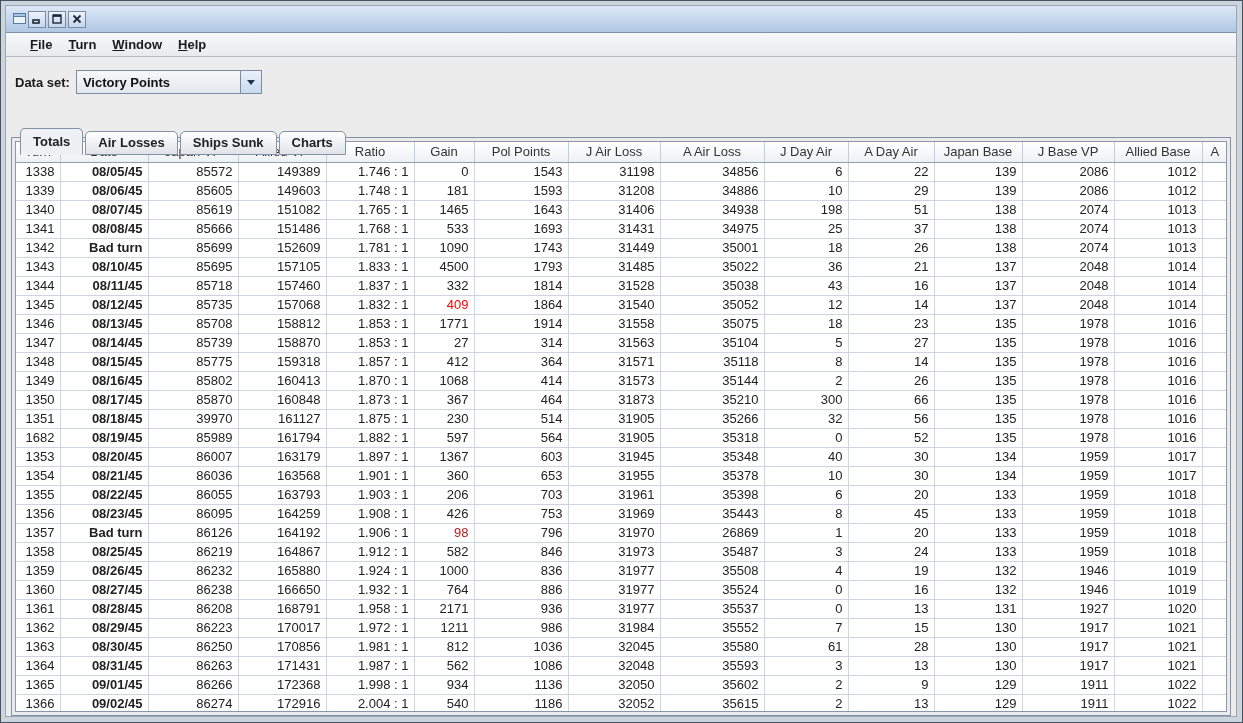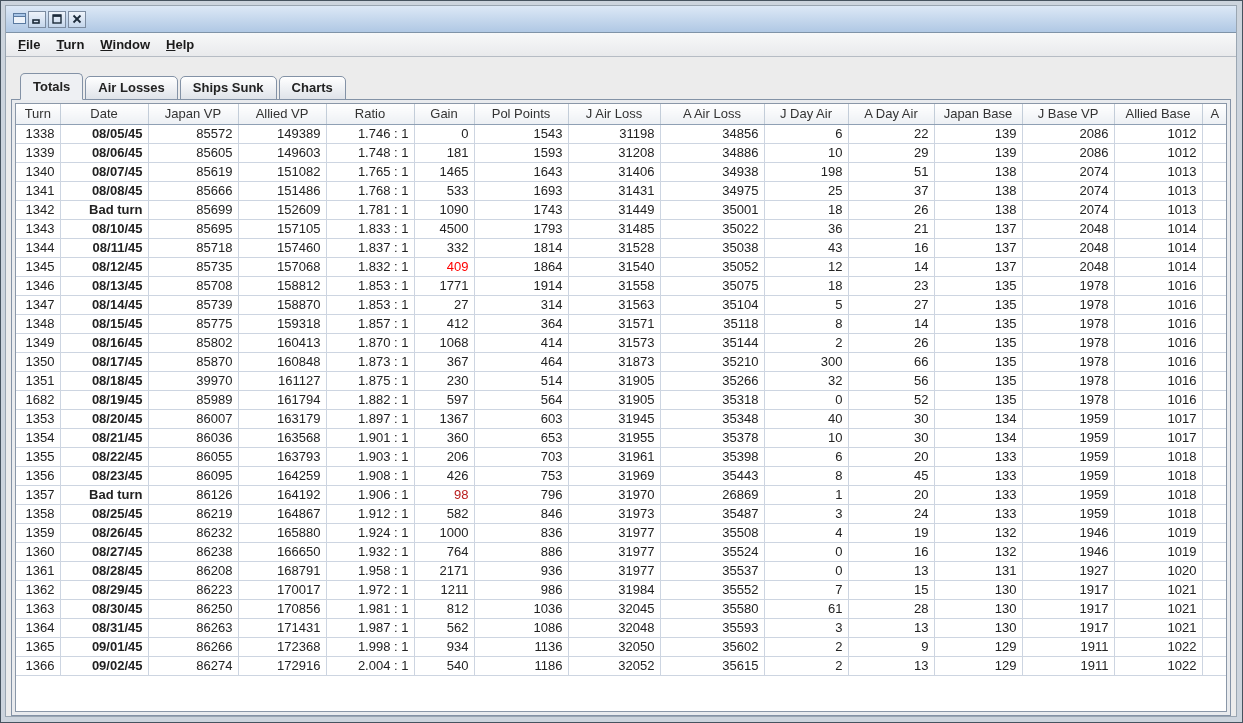--- a/index.html
+++ b/index.html
@@ -12,41 +12,41 @@
   
   .titlebar { height:26px; flex:none; background:linear-gradient(#dce8f6,#b0c8e4);
               border-bottom:1px solid #7f93a8; display:flex; align-items:center; padding:0 4px 0 6px; }
   .title-text { font-size:13px; font-weight:bold; color:#16202c; margin-left:5px; flex:1; white-space:nowrap; }
   .tbtns { display:flex; gap:2px; }
   .tbtn { width:18px; height:17px; background:linear-gradient(#eef3fa,#c4d6ec); border:1px solid #7b8ba0;
           display:flex; align-items:center; justify-content:center; box-sizing:border-box; }
 
   
   .menubar { height:23px; flex:none; background:linear-gradient(#f7f8f9,#e9eaec);
-             border-bottom:1px solid #b6bcc4; display:flex; align-items:center; padding-left:4px; }
+             border-bottom:1px solid #b6bcc4; display:flex; align-items:center; padding-left:16px; }
   .menu-item { font-size:13px; font-weight:bold; color:#1a1a1a; padding:2px 8px; cursor:default; }
   .mn { text-decoration:underline; }
 
   
   .dataset-row { flex:none; display:flex; align-items:center; margin:12px 0 0 9px; height:26px; }
   .ds-label { font-size:13px; font-weight:bold; color:#1a1a1a; margin-right:6px; }
   .combo { width:186px; height:24px; border:1px solid #7b8ba0; background:linear-gradient(#f6f8fa,#e3e8ee);
            display:flex; align-items:center; box-sizing:border-box; }
   .combo-text { flex:1; font-size:13px; font-weight:bold; color:#111; padding-left:6px; white-space:nowrap; }
   .combo-btn { width:20px; height:100%; border-left:1px solid #7b8ba0;
                background:linear-gradient(#eaf1f9,#c9daee); display:flex; align-items:center; justify-content:center; }
   .arrow-down { width:0; height:0; border-left:4px solid transparent; border-right:4px solid transparent;
                 border-top:5px solid #20364e; }
 
   
   .tab-area { flex:1; display:flex; flex-direction:column; padding:0 5px; margin-top:15px; min-height:0; }
   .tab-bar { flex:none; display:flex; align-items:flex-end; padding-left:9px; position:relative; z-index:2; }
   .tab { font-size:13px; font-weight:bold; color:#222; background:linear-gradient(#ffffff,#dfe3e9);
          border:1px solid #8392a6; border-radius:5px 5px 0 0; padding:3px 12px 4px; margin-right:2px;
-         position:relative; top:1px; cursor:default; }
+         position:relative; top:18px; cursor:default; }
   .tab.selected { background:#eef0f3; padding-top:5px; padding-bottom:5px; border-bottom:1px solid #eef0f3; }
   .tab-content { flex:1; border:1px solid #8392a6; background:#e9ebee; padding:3px; min-height:0;
                  position:relative; z-index:1; }
   .scrollpane { width:100%; height:100%; box-sizing:border-box; border:1px solid #8a97a8;
                 background:#ffffff; overflow:hidden; }
 
   
   table.vp { border-collapse:collapse; table-layout:fixed; }
   .vp th { font-size:13px; font-weight:normal; color:#333; background:linear-gradient(#ffffff,#edf0f4);
            border-right:1px solid #c3cdd9; border-bottom:1px solid #8fa0b4; height:20px; padding:0 4px;
@@ -90,20 +90,29 @@
       </span>
     </div>
 
     <div class="menubar">
         <span class="menu-item"><span class="mn">F</span>ile</span>
         <span class="menu-item"><span class="mn">T</span>urn</span>
         <span class="menu-item"><span class="mn">W</span>indow</span>
         <span class="menu-item"><span class="mn">H</span>elp</span>
       </div>
 
+    <div class="dataset-row">
+      <span class="ds-label">Data set:</span>
+      <div class="combo">
+        <span class="combo-text">Victory Points</span>
+        <span class="combo-btn">
+          <span class="arrow-down"></span>
+        </span>
+      </div>
+    </div>
 
     <div class="tab-area">
       <div class="tab-bar">
           <div class="tab selected">Totals</div>
           <div class="tab">Air Losses</div>
           <div class="tab">Ships Sunk</div>
           <div class="tab">Charts</div>
         </div>
       <div class="tab-content">
         <div class="scrollpane">

